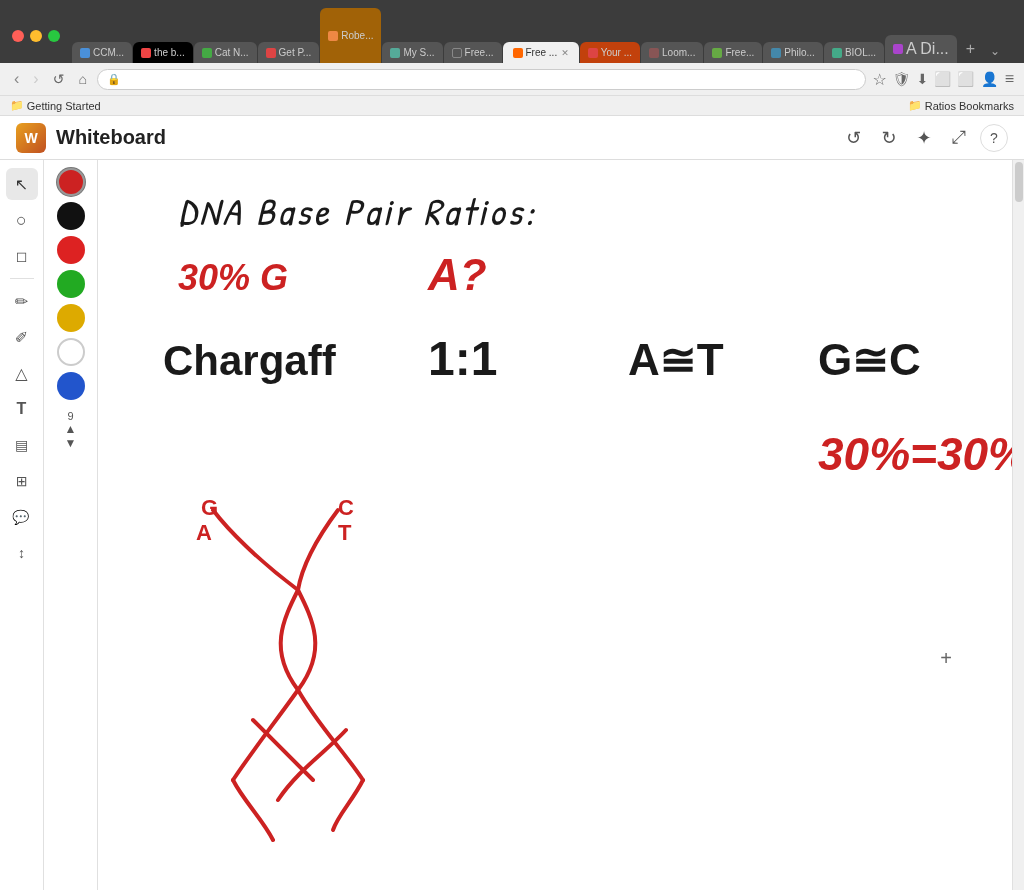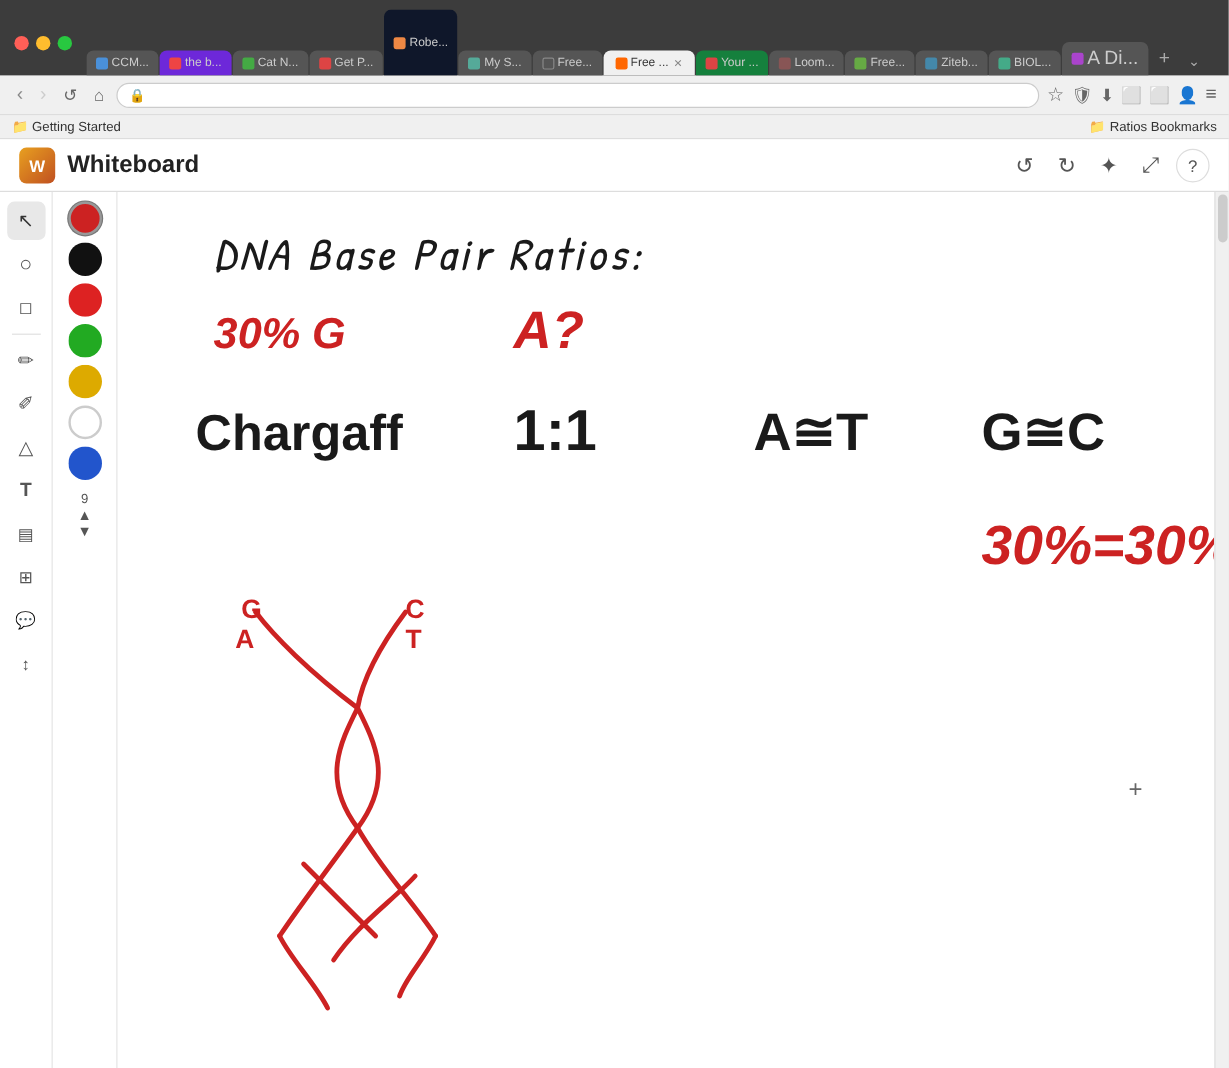--- a/index.html
+++ b/index.html
@@ -19,65 +19,65 @@
       <div class="tl tl-red"></div>
       <div class="tl tl-yellow"></div>
       <div class="tl tl-green"></div>
     </div>
 
     <div style="display:flex;align-items:flex-end;gap:1px;flex:1;overflow:hidden;">
       <div style="display:flex;align-items:center;gap:3px;padding:5px 8px;border-radius:6px 6px 0 0;background:#555;max-width:72px;min-width:40px;justify-content:center;">
         <div style="width:10px;height:10px;border-radius:2px;background:#4a90d9;flex-shrink:0;"></div>
         <span style="font-size:10px;color:#ccc;white-space:nowrap;overflow:hidden;text-overflow:ellipsis;">CCM...</span>
       </div>
-      <div style="display:flex;align-items:center;gap:3px;padding:5px 8px;border-radius:6px 6px 0 0;background:#6d28d9;max-width:72px;">
+      <div style="display:flex;align-items:center;gap:3px;padding:5px 8px;border-radius:6px 6px 0 0;background:#000000;max-width:72px;">
         <div style="width:10px;height:10px;border-radius:2px;background:#e44;flex-shrink:0;"></div>
         <span style="font-size:10px;color:#ccc;white-space:nowrap;overflow:hidden;text-overflow:ellipsis;">the b...</span>
       </div>
       <div style="display:flex;align-items:center;gap:3px;padding:5px 8px;border-radius:6px 6px 0 0;background:#555;max-width:72px;">
         <div style="width:10px;height:10px;border-radius:2px;background:#4a4;flex-shrink:0;"></div>
         <span style="font-size:10px;color:#ccc;white-space:nowrap;overflow:hidden;">Cat N...</span>
       </div>
       <div style="display:flex;align-items:center;gap:3px;padding:5px 8px;border-radius:6px 6px 0 0;background:#555;max-width:72px;">
         <div style="width:10px;height:10px;border-radius:2px;background:#d44;flex-shrink:0;"></div>
         <span style="font-size:10px;color:#ccc;overflow:hidden;">Get P...</span>
       </div>
-      <div style="display:flex;align-items:center;gap:3px;padding:22px 8px;border-radius:6px 6px 0 0;background:#0f172a;max-width:72px;">
+      <div style="display:flex;align-items:center;gap:3px;padding:22px 8px;border-radius:6px 6px 0 0;background:#a16207;max-width:72px;">
         <div style="width:10px;height:10px;border-radius:2px;background:#e84;flex-shrink:0;"></div>
         <span style="font-size:10px;color:#ccc;overflow:hidden;">Robe...</span>
       </div>
       <div style="display:flex;align-items:center;gap:3px;padding:5px 8px;border-radius:6px 6px 0 0;background:#555;max-width:72px;">
         <div style="width:10px;height:10px;border-radius:2px;background:#5a9;flex-shrink:0;"></div>
         <span style="font-size:10px;color:#ccc;overflow:hidden;">My S...</span>
       </div>
       <div style="display:flex;align-items:center;gap:3px;padding:5px 8px;border-radius:6px 6px 0 0;background:#555;max-width:72px;">
         <div style="width:10px;height:10px;border-radius:2px;background:#555;border:1px solid #888;flex-shrink:0;"></div>
         <span style="font-size:10px;color:#ccc;overflow:hidden;">Free...</span>
       </div>
 
       <div style="display:flex;align-items:center;gap:3px;padding:5px 10px;border-radius:6px 6px 0 0;background:#f0f0f0;max-width:80px;">
         <div style="width:10px;height:10px;border-radius:2px;background:#f60;flex-shrink:0;"></div>
         <span style="font-size:10px;color:#333;overflow:hidden;">Free ...</span>
         <span style="font-size:9px;color:#888;margin-left:1px;">✕</span>
       </div>
-      <div style="display:flex;align-items:flex-end;gap:3px;padding:5px 8px;border-radius:6px 6px 0 0;background:#15803d;max-width:72px;">
+      <div style="display:flex;align-items:flex-end;gap:3px;padding:5px 8px;border-radius:6px 6px 0 0;background:#c2410c;max-width:72px;">
         <div style="width:10px;height:10px;border-radius:2px;background:#d44;flex-shrink:0;"></div>
         <span style="font-size:10px;color:#ccc;overflow:hidden;">Your ...</span>
       </div>
       <div style="display:flex;align-items:center;gap:3px;padding:5px 8px;border-radius:6px 6px 0 0;background:#555;max-width:72px;">
         <div style="width:10px;height:10px;border-radius:2px;background:#855;flex-shrink:0;"></div>
         <span style="font-size:10px;color:#ccc;overflow:hidden;">Loom...</span>
       </div>
       <div style="display:flex;align-items:center;gap:3px;padding:5px 8px;border-radius:6px 6px 0 0;background:#555;max-width:72px;">
         <div style="width:10px;height:10px;border-radius:2px;background:#6a4;flex-shrink:0;"></div>
         <span style="font-size:10px;color:#ccc;overflow:hidden;">Free...</span>
       </div>
       <div style="display:flex;align-items:center;gap:3px;padding:5px 8px;border-radius:6px 6px 0 0;background:#555;max-width:72px;">
         <div style="width:10px;height:10px;border-radius:2px;background:#48a;flex-shrink:0;"></div>
-        <span style="font-size:10px;color:#ccc;overflow:hidden;">Ziteb...</span>
+        <span style="font-size:10px;color:#ccc;overflow:hidden;">Philo...</span>
       </div>
       <div style="display:flex;align-items:center;gap:3px;padding:5px 8px;border-radius:6px 6px 0 0;background:#555;max-width:72px;">
         <div style="width:10px;height:10px;border-radius:2px;background:#4a8;flex-shrink:0;"></div>
         <span style="font-size:10px;color:#ccc;overflow:hidden;">BIOL...</span>
       </div>
       <div style="display:flex;align-items:center;gap:3px;padding:5px 8px;border-radius:6px 6px 0 0;background:#555;max-width:72px;">
         <div style="width:10px;height:10px;border-radius:2px;background:#a4c;flex-shrink:0;"></div>
         <span style="font-size:16px;color:#ccc;overflow:hidden;">A Di...</span>
       </div>
       <div style="padding:5px 8px;color:#aaa;font-size:16px;cursor:pointer;">+</div>

